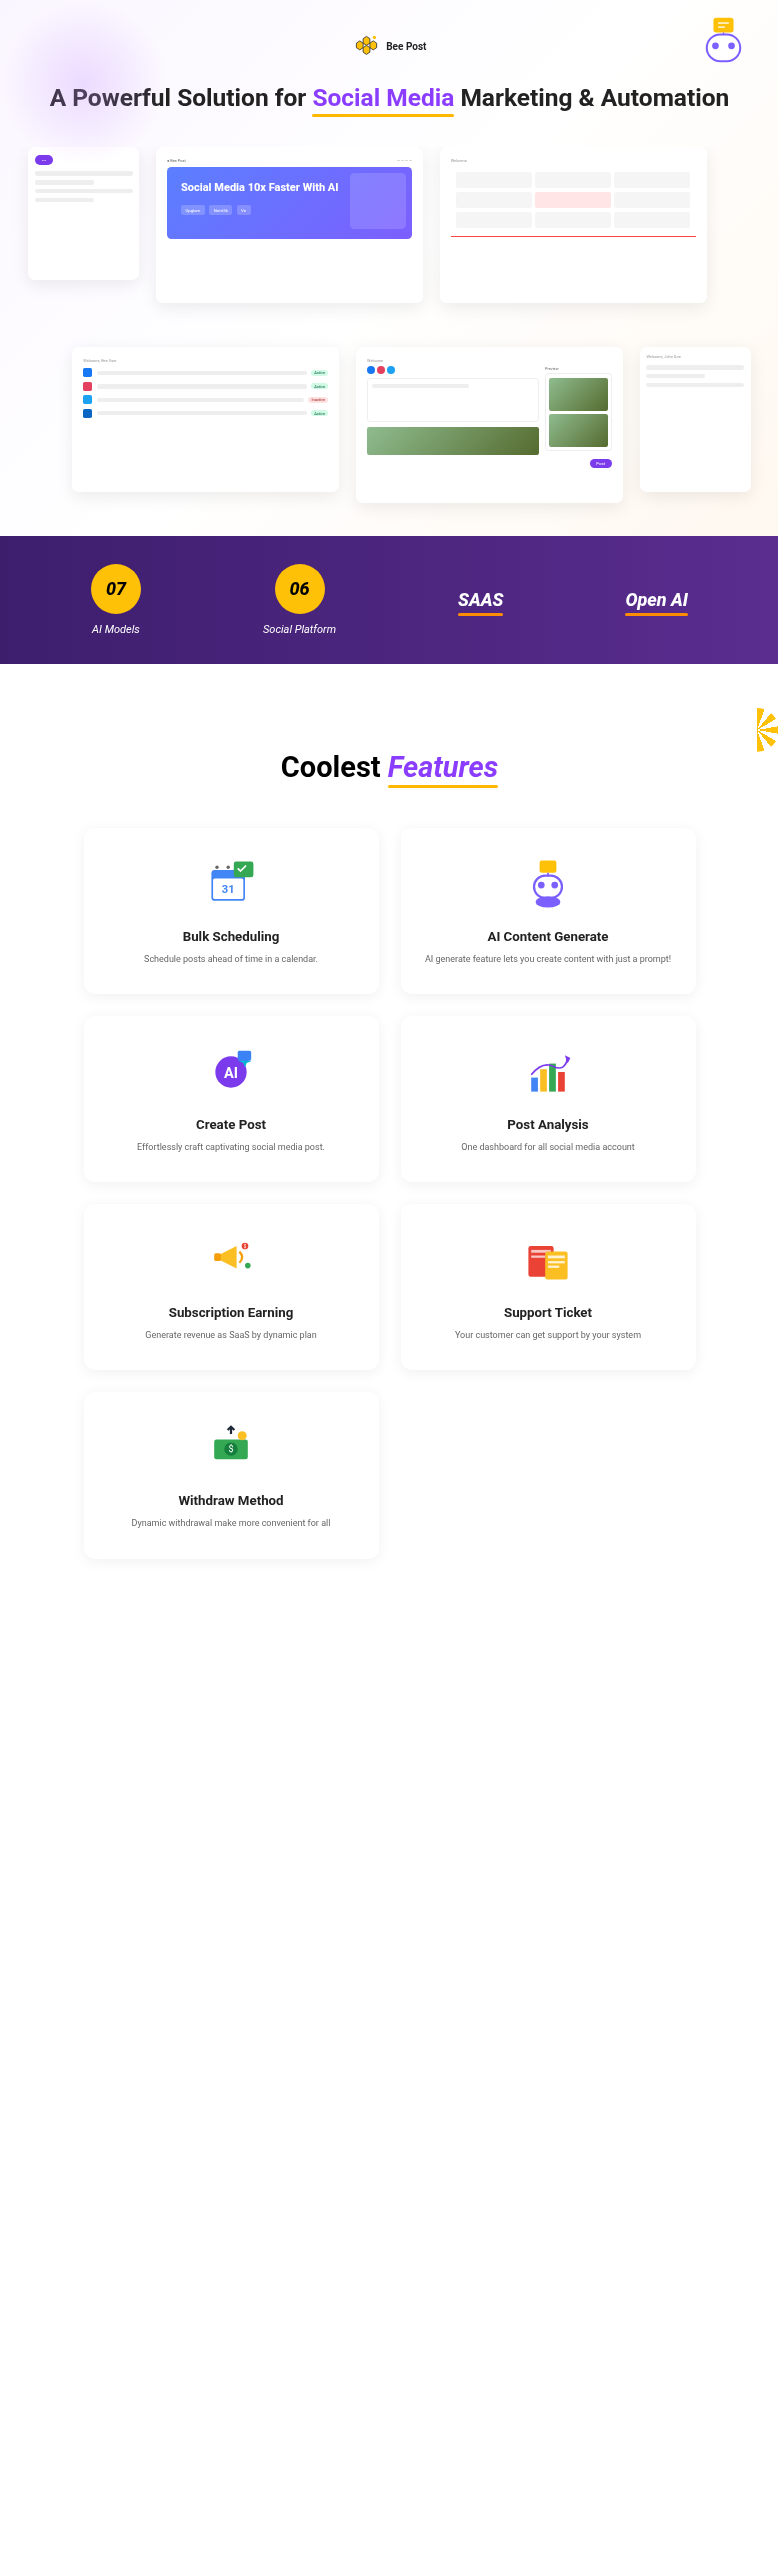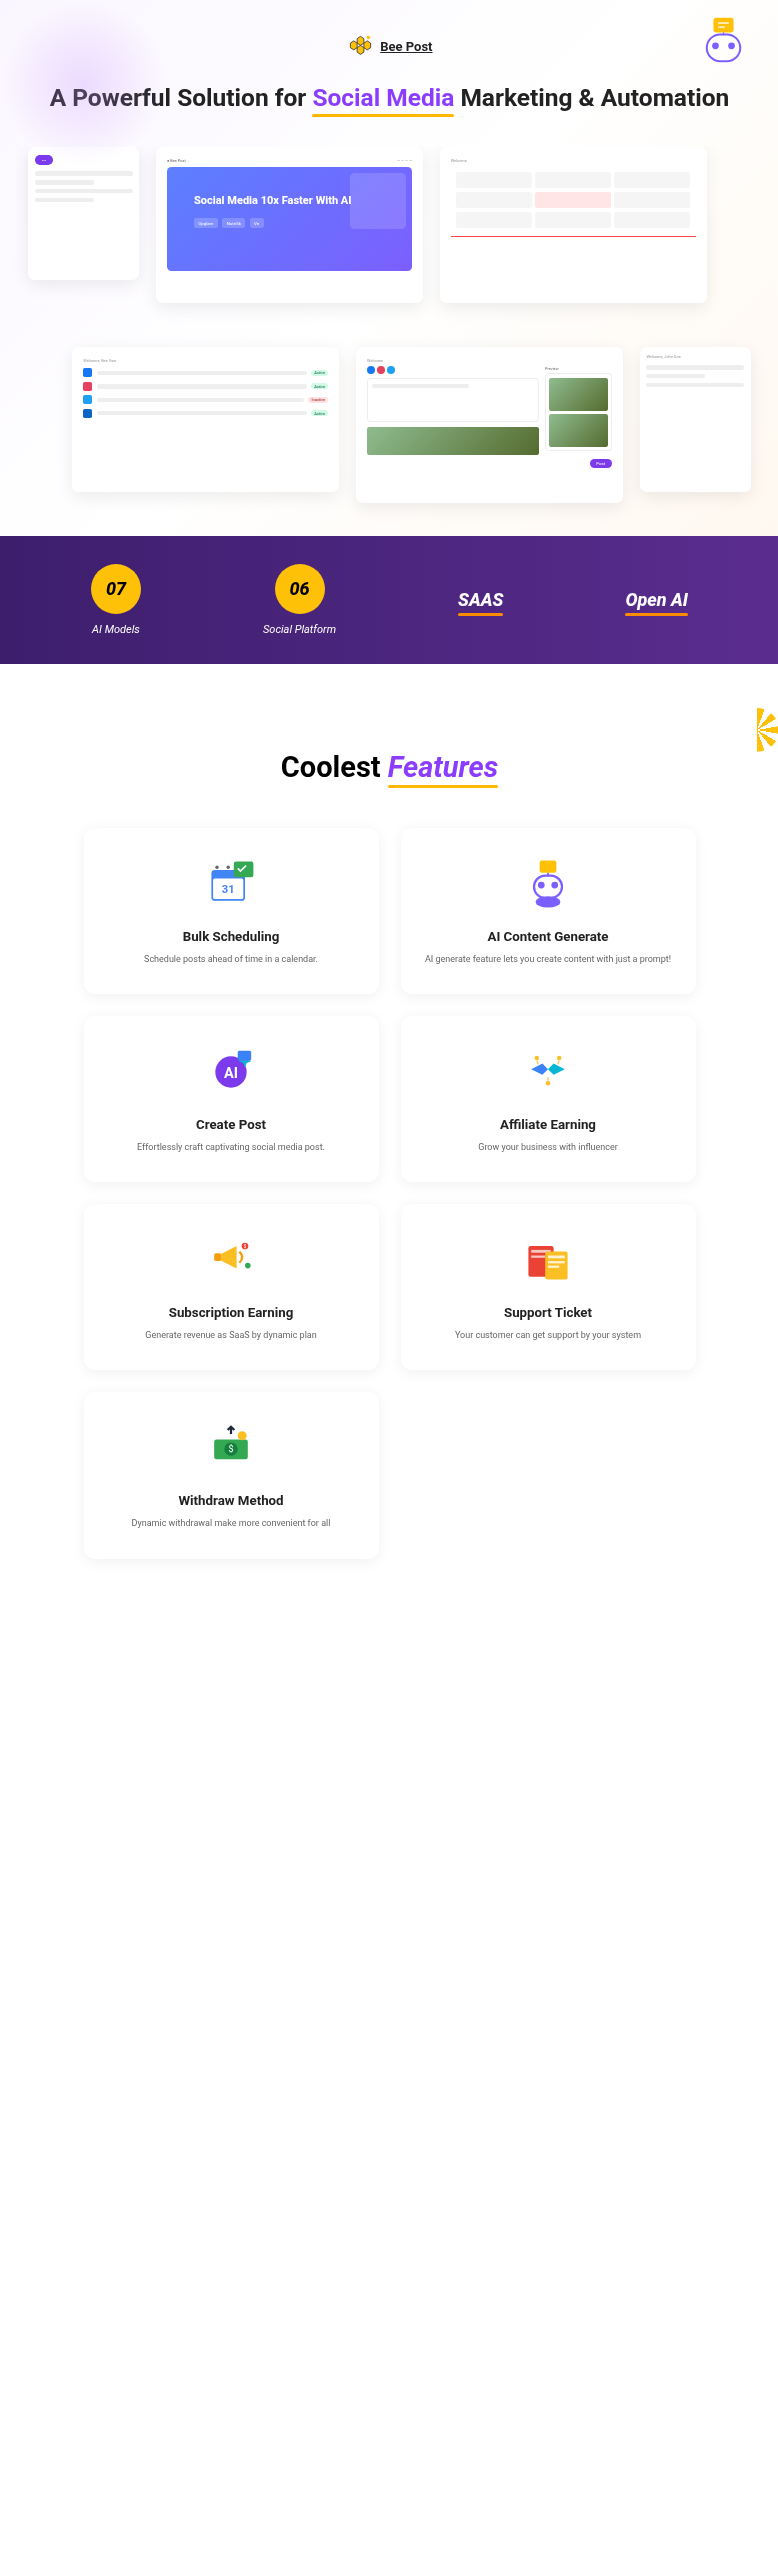--- a/index.html
+++ b/index.html
@@ -3,34 +3,34 @@
 <meta charset="utf-8">
 <style>
 * { margin: 0; padding: 0; box-sizing: border-box; }
 body { font-family: -apple-system, BlinkMacSystemFont, 'Segoe UI', Roboto, sans-serif; background: #fff; width: 779px; }
 
 
 .hero { position: relative; background: linear-gradient(135deg, #faf6ff 0%, #fff 50%, #fff8f0 100%); padding: 33px 0 0; overflow: hidden; }
 .hero::before { content: ''; position: absolute; top: 0; left: 0; width: 167px; height: 167px; background: radial-gradient(circle, rgba(200,150,255,0.3), transparent 70%); }
 .logo-row { display: flex; align-items: center; justify-content: center; gap: 6.7px; margin-bottom: 22px; }
 .bee-icon { width: 27px; height: 27px; }
-.brand-name { font-size: 13px; font-weight: 700; color: #222; text-decoration: underline; }
+.brand-name { font-size: 10px; font-weight: 700; color: #222; }
 .bot-icon { position: absolute; top: 11px; right: 22px; width: 67px; height: 67px; }
 .hero-title { text-align: center; font-size: 24.5px; font-weight: 700; color: #222; line-height: 1.3; margin-bottom: 33px; padding: 0 22px; }
 .hero-title .underline-word { color: #8b3dff; position: relative; display: inline-block; }
 .hero-title .underline-word::after { content: ''; position: absolute; bottom: -3.3px; left: 0; right: 0; height: 2.8px; background: #ffb800; border-radius: 1.7px; }
 
 
 .screens-row { display: flex; gap: 16.7px; padding: 0 0 22px; justify-content: center; overflow: hidden; }
 .screen-card { background: #fff; border-radius: 6.7px; box-shadow: 0 4.4px 16.7px rgba(0,0,0,0.08); flex-shrink: 0; overflow: hidden; }
 .screen-card.w-m { width: 267px; height: 156px; }
 .screen-card.partial-left { width: 111px; height: 133px; margin-left: -44px; }
 .screen-card.partial-right { width: 111px; height: 133px; margin-right: -44px; }
 .screen-inner { padding: 11px; font-size: 5.6px; color: #666; }
-.screen-hero-blue { background: linear-gradient(135deg, #5b7fff, #7c5fff); color: #fff; border-radius: 4.4px; padding: 27px; height: 104px; position: relative; }
+.screen-hero-blue { background: linear-gradient(135deg, #5b7fff, #7c5fff); color: #fff; border-radius: 4.4px; padding: 14px; height: 72px; position: relative; }
 .screen-hero-blue h3 { font-size: 11px; font-weight: 800; line-height: 1.2; }
 .screen-hero-blue .badges { display: flex; gap: 4.4px; margin-top: 11px; }
 .screen-hero-blue .badge { background: rgba(255,255,255,0.2); padding: 2.2px 4.4px; border-radius: 2.2px; font-size: 4.4px; }
 .screen-row2 { display: flex; gap: 16.7px; padding: 22px 0 33px; justify-content: center; overflow: hidden; }
 
 
 .stats-bar { background: linear-gradient(90deg, #3d1e6d, #5a2d8f); padding: 28px 30px; display: flex; align-items: center; justify-content: space-around; color: #fff; }
 .stat-item { text-align: center; }
 .stat-circle { width: 50px; height: 50px; border-radius: 50%; background: #ffc107; color: #000; display: flex; align-items: center; justify-content: center; font-size: 18px; font-weight: 800; font-style: italic; margin: 0 auto 9px; }
 .stat-label { font-size: 11px; font-style: italic; }
@@ -242,25 +242,25 @@
       <svg viewBox="0 0 100 100" width="56" height="56">
             <use href="#ico-ai-sparkle"></use>
           </svg>
     </div>
     <div class="feature-name">Create Post</div>
     <div class="feature-desc">Effortlessly craft captivating social media post.</div>
   </div>
       <div class="feature-card">
     <div class="feature-icon">
       <svg viewBox="0 0 100 100" width="56" height="56">
-            <use href="#ico-handshake"></use>
-          </svg>
-    </div>
-    <div class="feature-name">Affiliate Earning</div>
-    <div class="feature-desc">Grow your business with influencer</div>
+            <use href="#ico-chart"></use>
+          </svg>
+    </div>
+    <div class="feature-name">Post Analysis</div>
+    <div class="feature-desc">One dashboard for all social media account</div>
   </div>
       <div class="feature-card">
     <div class="feature-icon">
       <svg viewBox="0 0 100 100" width="56" height="56">
             <use href="#ico-megaphone"></use>
           </svg>
     </div>
     <div class="feature-name">Subscription Earning</div>
     <div class="feature-desc">Generate revenue as SaaS by dynamic plan</div>
   </div>

